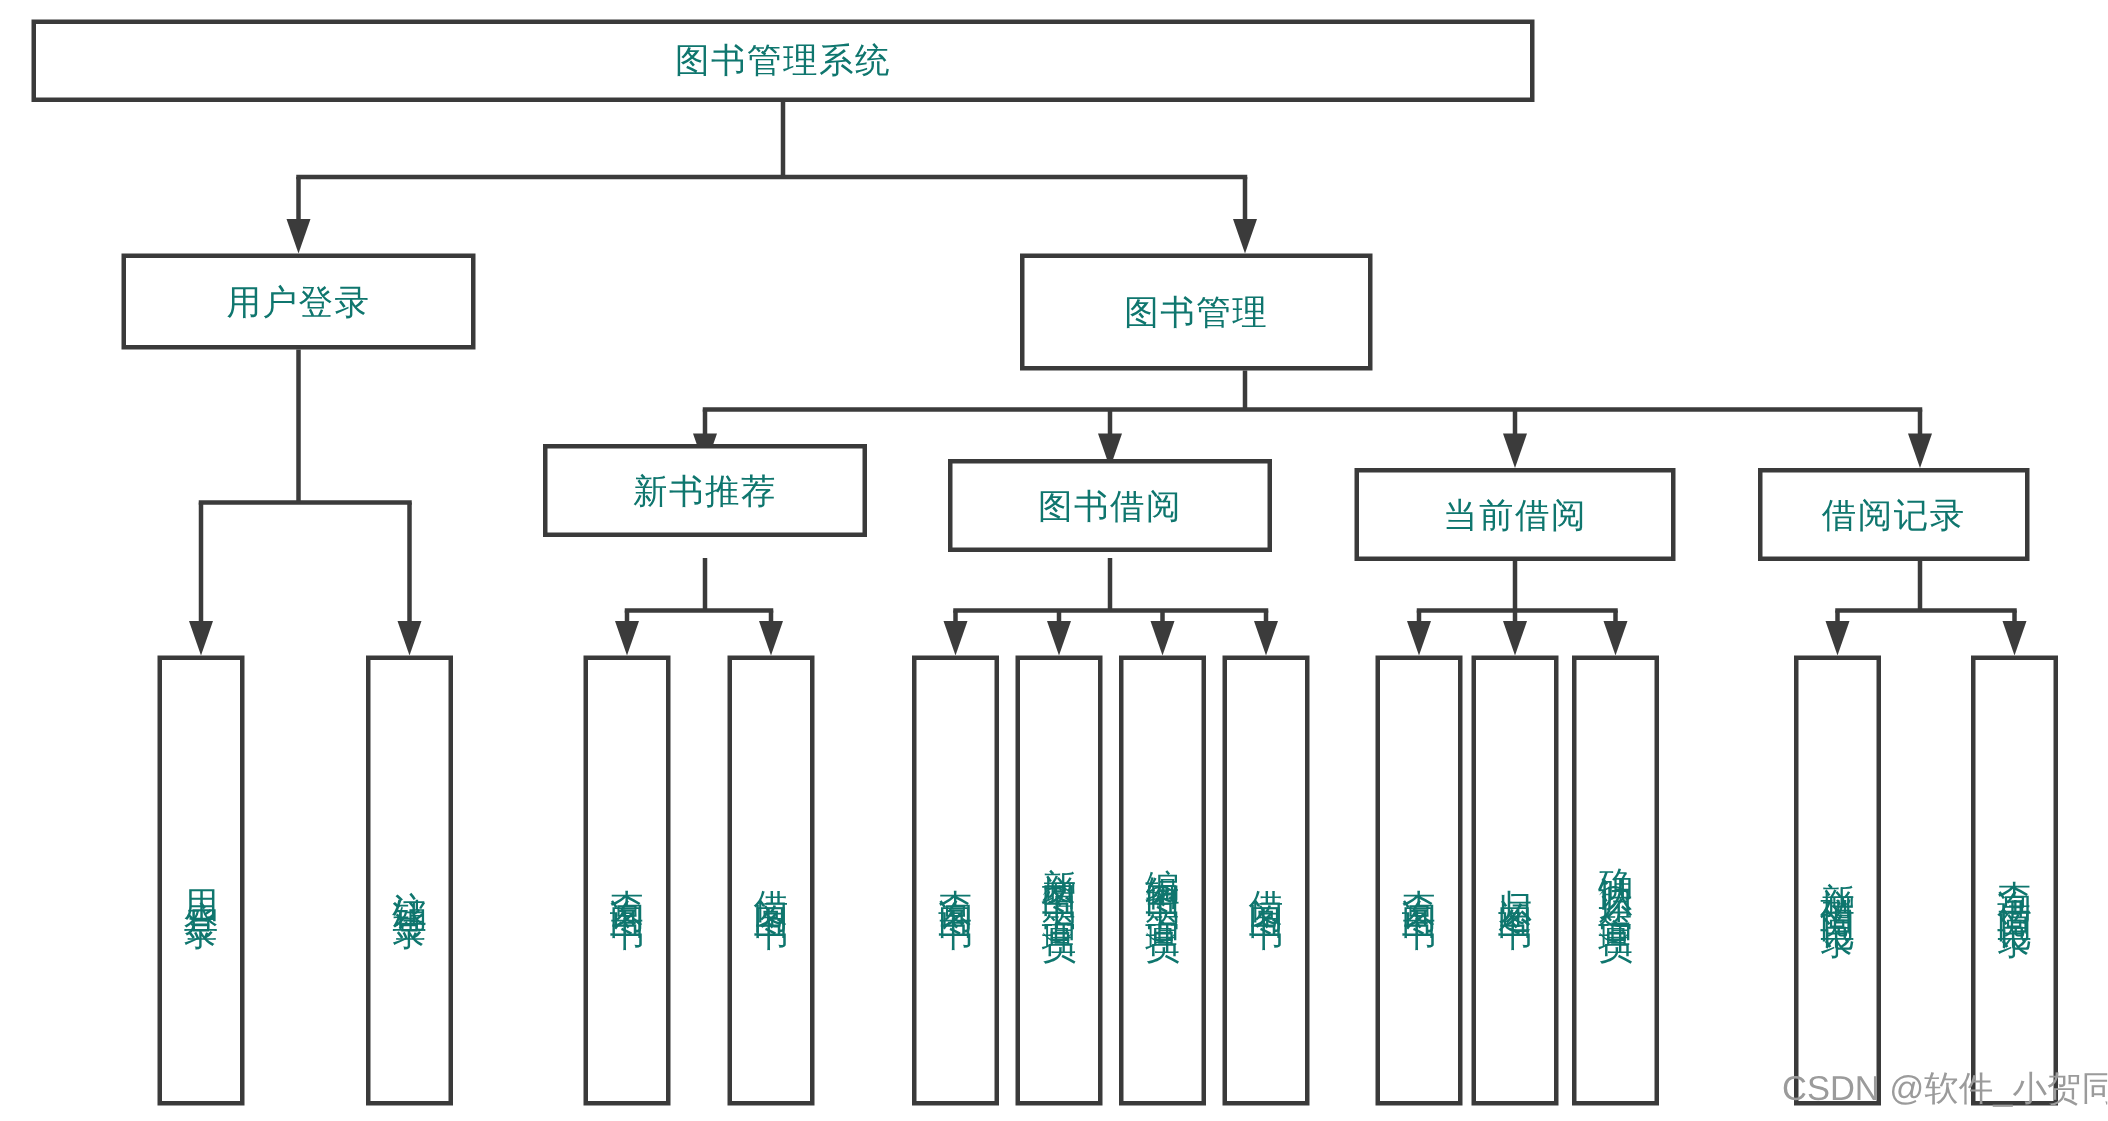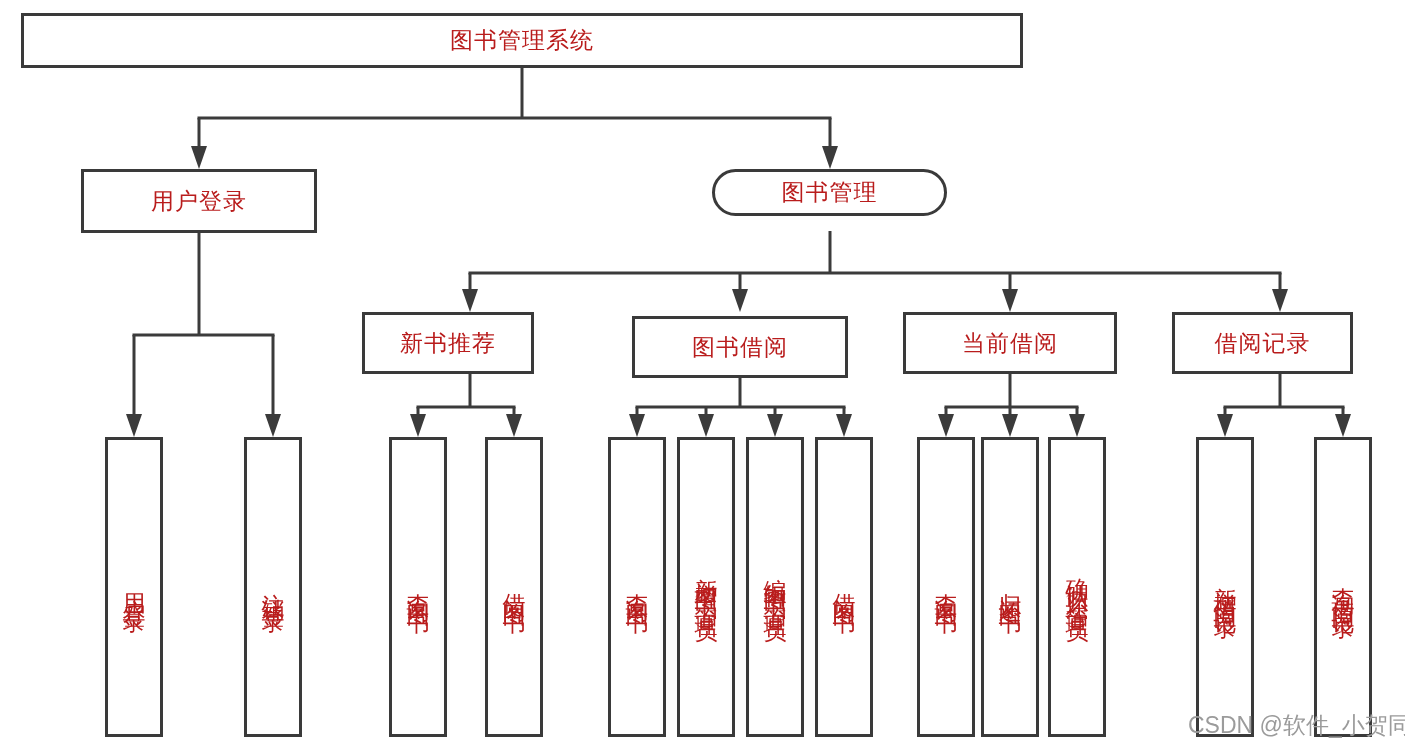--- a/index.html
+++ b/index.html
@@ -10,21 +10,21 @@
     font-family:"Liberation Sans","DejaVu Sans",sans-serif;
     overflow:hidden;
   }
   svg.wires { position:absolute; left:0; top:0; z-index:0; }
   .node {
     position:absolute;
     box-sizing:border-box;
     border:3px solid #3a3a3a;
     background:#ffffff;
     display:flex; align-items:center; justify-content:center;
-    color:#b91c1c;
+    color:#0f766e;
     font-size:23px;
     letter-spacing:1px;
     z-index:1;
   }
   .node.leaf span {
     writing-mode:vertical-rl;
     letter-spacing:6px;
     line-height:1.0;
   }
   .watermark {
@@ -107,28 +107,28 @@
     </g>
   </svg>
 
   <div class="node" style="left:21px; top:13px; width:1002px; height:55px;">
     <span>图书管理系统</span>
   </div>
 
   <div class="node" style="left:81px; top:169px; width:236px; height:64px;">
     <span>用户登录</span>
   </div>
-  <div class="node" style="left:712px; top:169px; width:235px; height:47px;border-radius:27px;">
+  <div class="node" style="left:680px; top:169px; width:235px; height:78px;">
     <span>图书管理</span>
   </div>
 
-  <div class="node" style="left:362px; top:312px; width:172px; height:62px;">
+  <div class="node" style="left:362px; top:296px; width:216px; height:62px;">
     <span>新书推荐</span>
   </div>
-  <div class="node" style="left:632px; top:316px; width:216px; height:62px;">
+  <div class="node" style="left:632px; top:306px; width:216px; height:62px;">
     <span>图书借阅</span>
   </div>
   <div class="node" style="left:903px; top:312px; width:214px; height:62px;text-align:center;">
     <span>当前借阅</span>
   </div>
   <div class="node" style="left:1172px; top:312px; width:181px; height:62px;">
     <span>借阅记录</span>
   </div>
 
   <div class="node leaf" style="left:105px; top:437px; width:58px; height:300px;">

